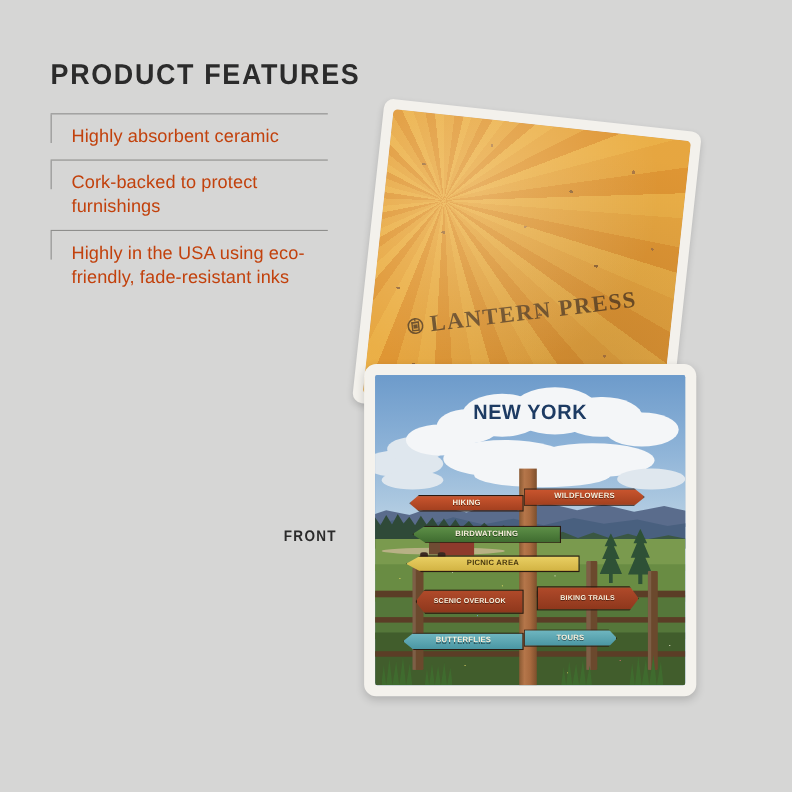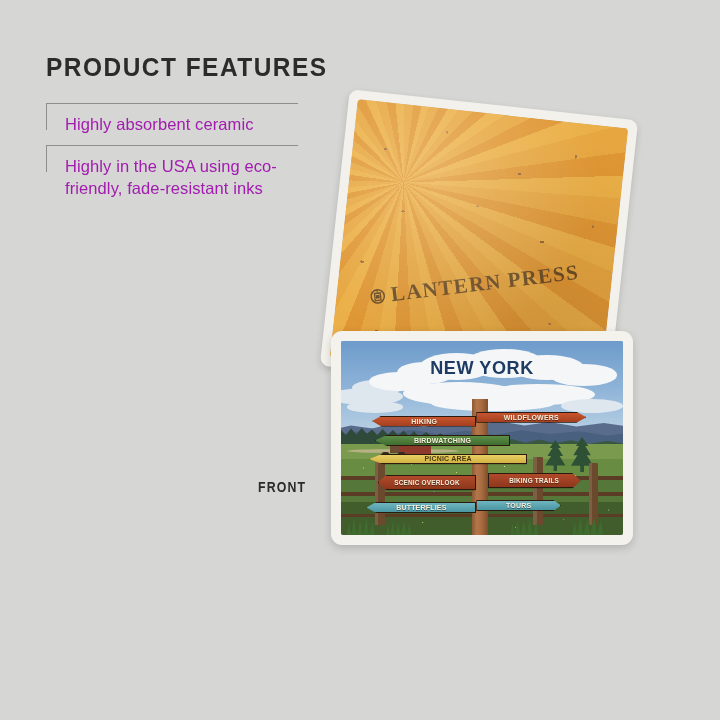--- a/index.html
+++ b/index.html
@@ -46,21 +46,21 @@
     position: absolute;
     left: 0;
     top: 0;
     width: 1px;
     height: 26px;
     background: #8e8e8c;
   }
   .feature-text {
     font-size: 16.5px;
     line-height: 22px;
-    color: #a21caf;
+    color: #c2410c;
     letter-spacing: 0.1px;
   }
 
   
   .side-label {
     position: absolute;
     font-family: "Liberation Sans Narrow", "Liberation Sans", sans-serif;
     font-size: 14px;
     font-weight: bold;
     letter-spacing: 1.3px;
@@ -143,21 +143,21 @@
     color: #4a3520;
   }
   #lantern-icon svg { display: block; }
 
   
   #coaster-front {
     position: absolute;
     left: 331px;
     top: 331px;
     width: 302px;
-    height: 214px;
+    height: 302px;
     background: #f4f2ed;
     border-radius: 11px;
     box-shadow: 0 3px 8px rgba(0,0,0,0.17);
     padding: 10px;
   }
   #art {
     position: relative;
     width: 100%;
     height: 100%;
     overflow: hidden;
@@ -344,20 +344,23 @@
 </head>
 <body>
 
 <section id="features-panel">
   <h1 id="features-title">PRODUCT FEATURES</h1>
 
   <div class="feature-item">
     <div class="feature-text">Highly absorbent ceramic</div>
   </div>
   <div class="feature-item">
+    <div class="feature-text">Cork-backed to protect furnishings</div>
+  </div>
+  <div class="feature-item">
     <div class="feature-text">Highly in the USA using eco-friendly, fade-resistant inks</div>
   </div>
 </section>
 
 <div class="side-label" id="label-back">BACK</div>
 <div class="side-label" id="label-front">FRONT</div>
 
 <div id="coaster-back">
   <div id="coaster-back-ceramic"></div>
   <div id="coaster-back-cork">

